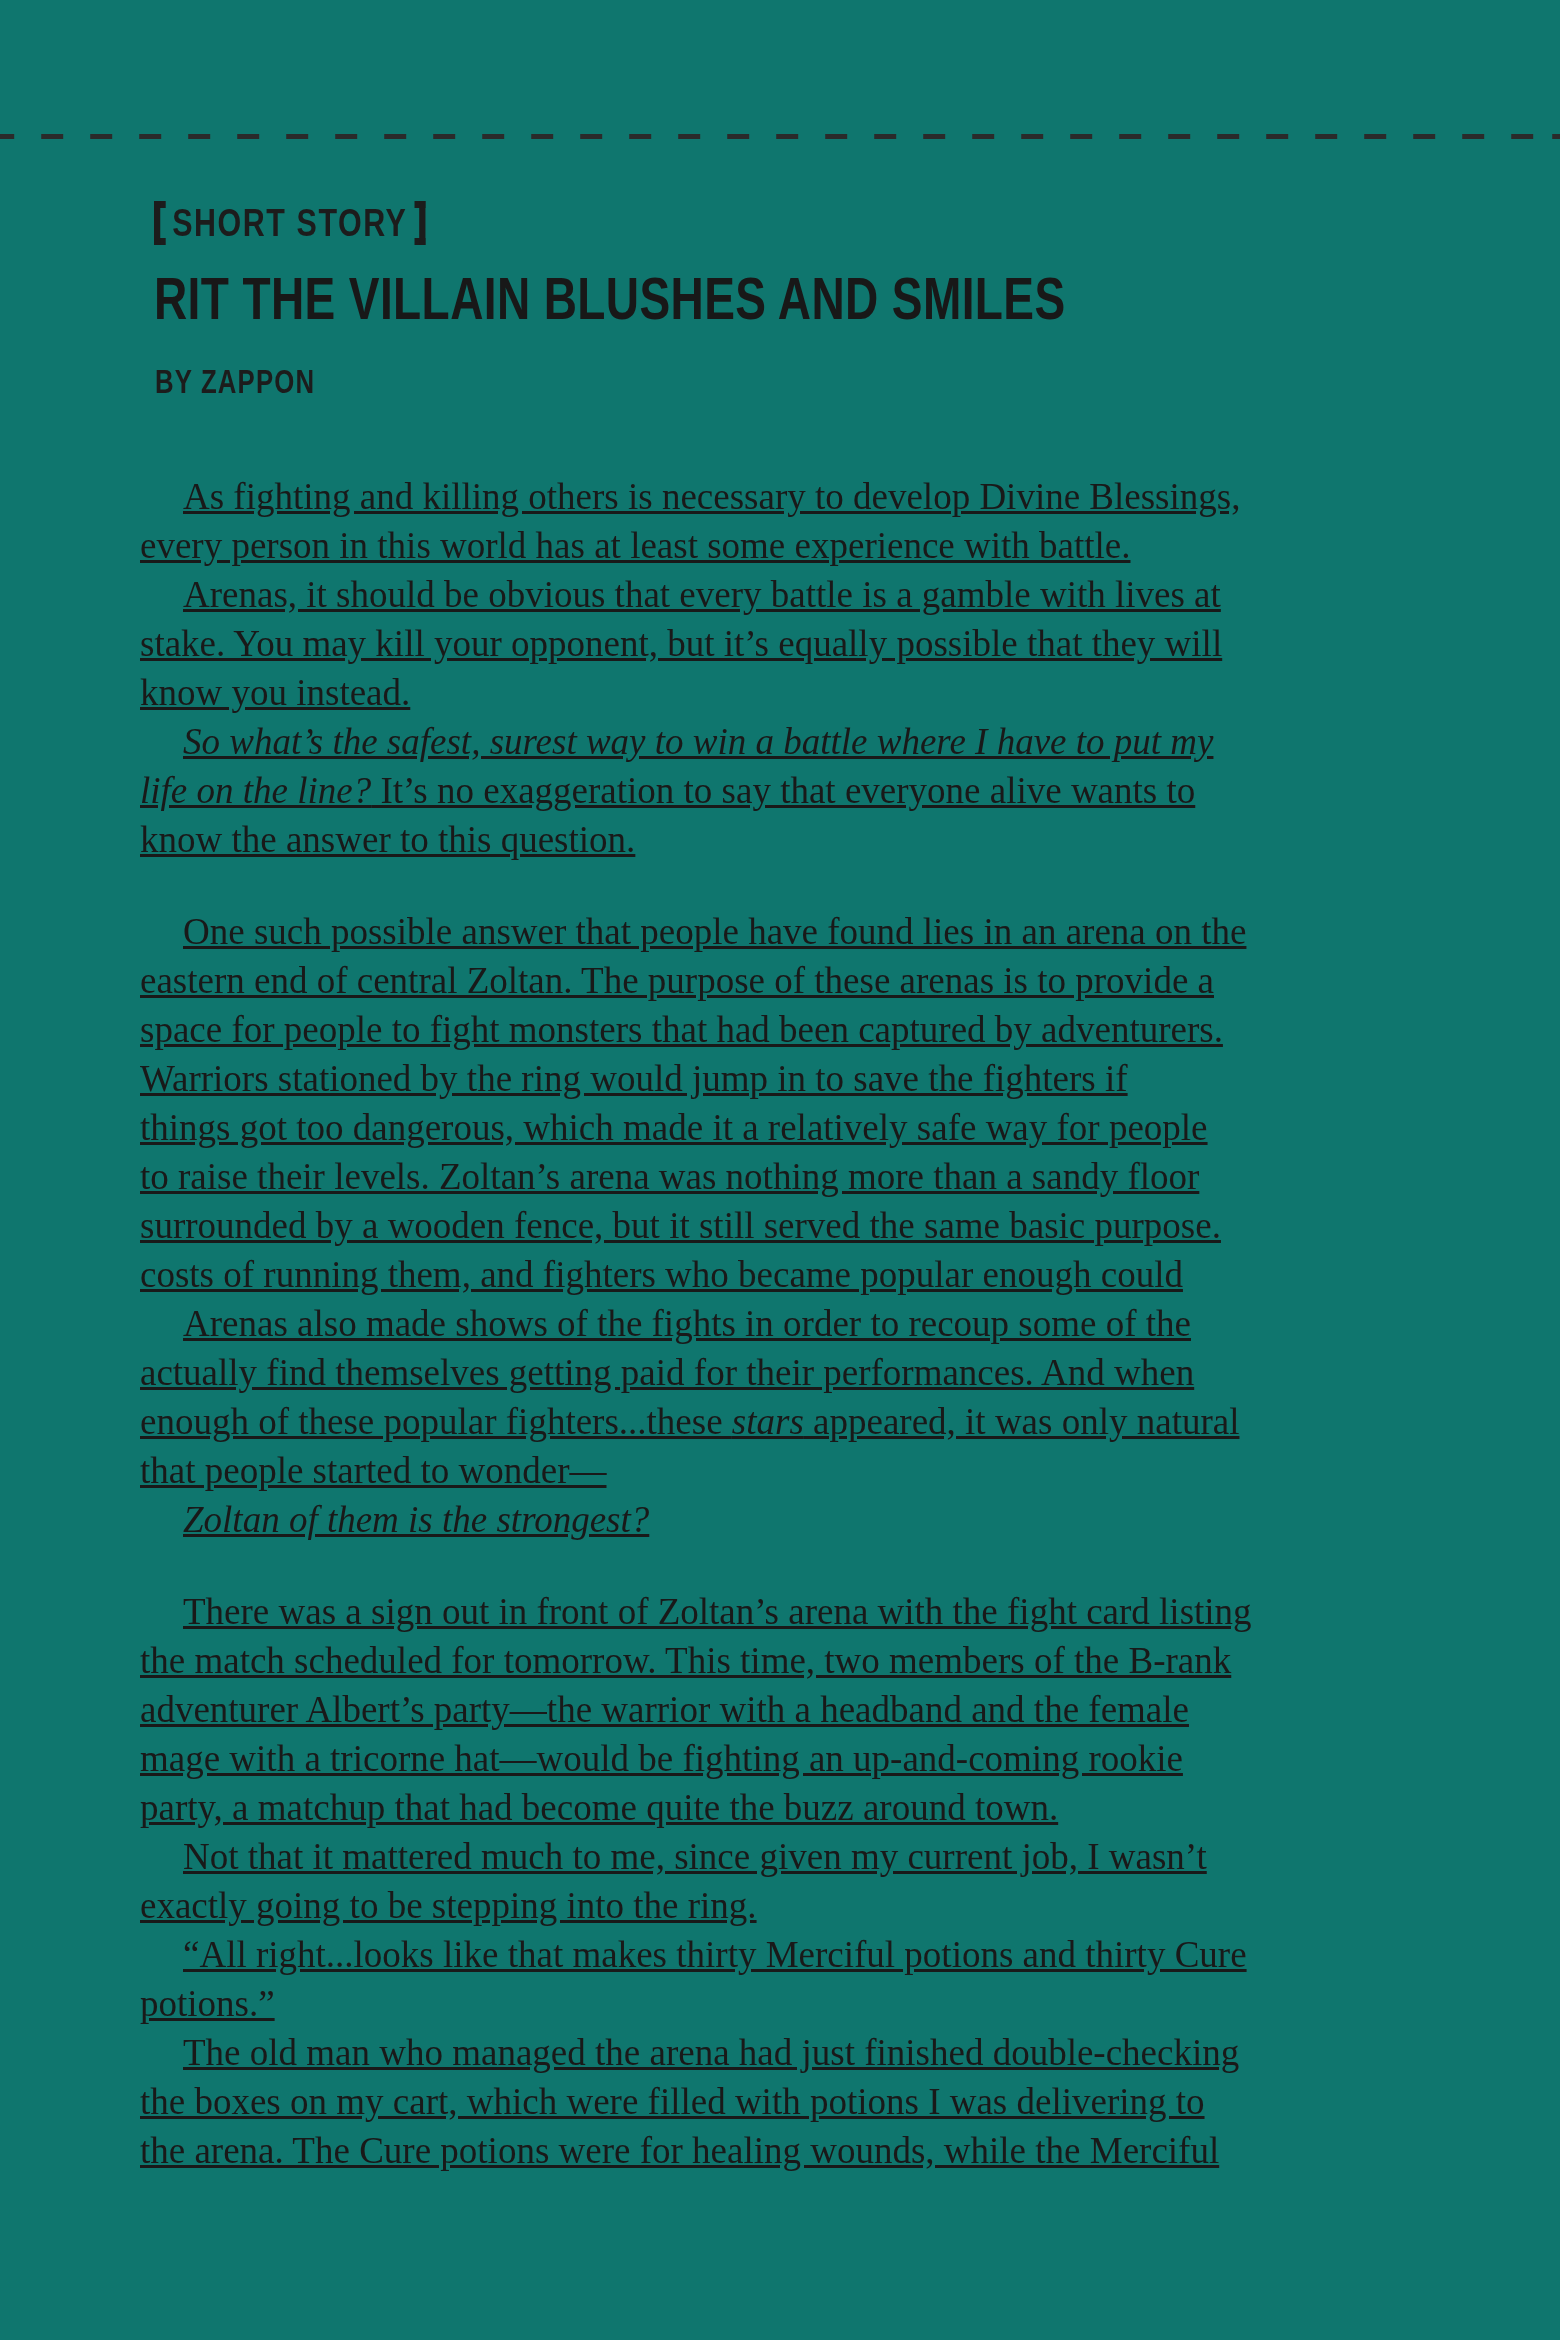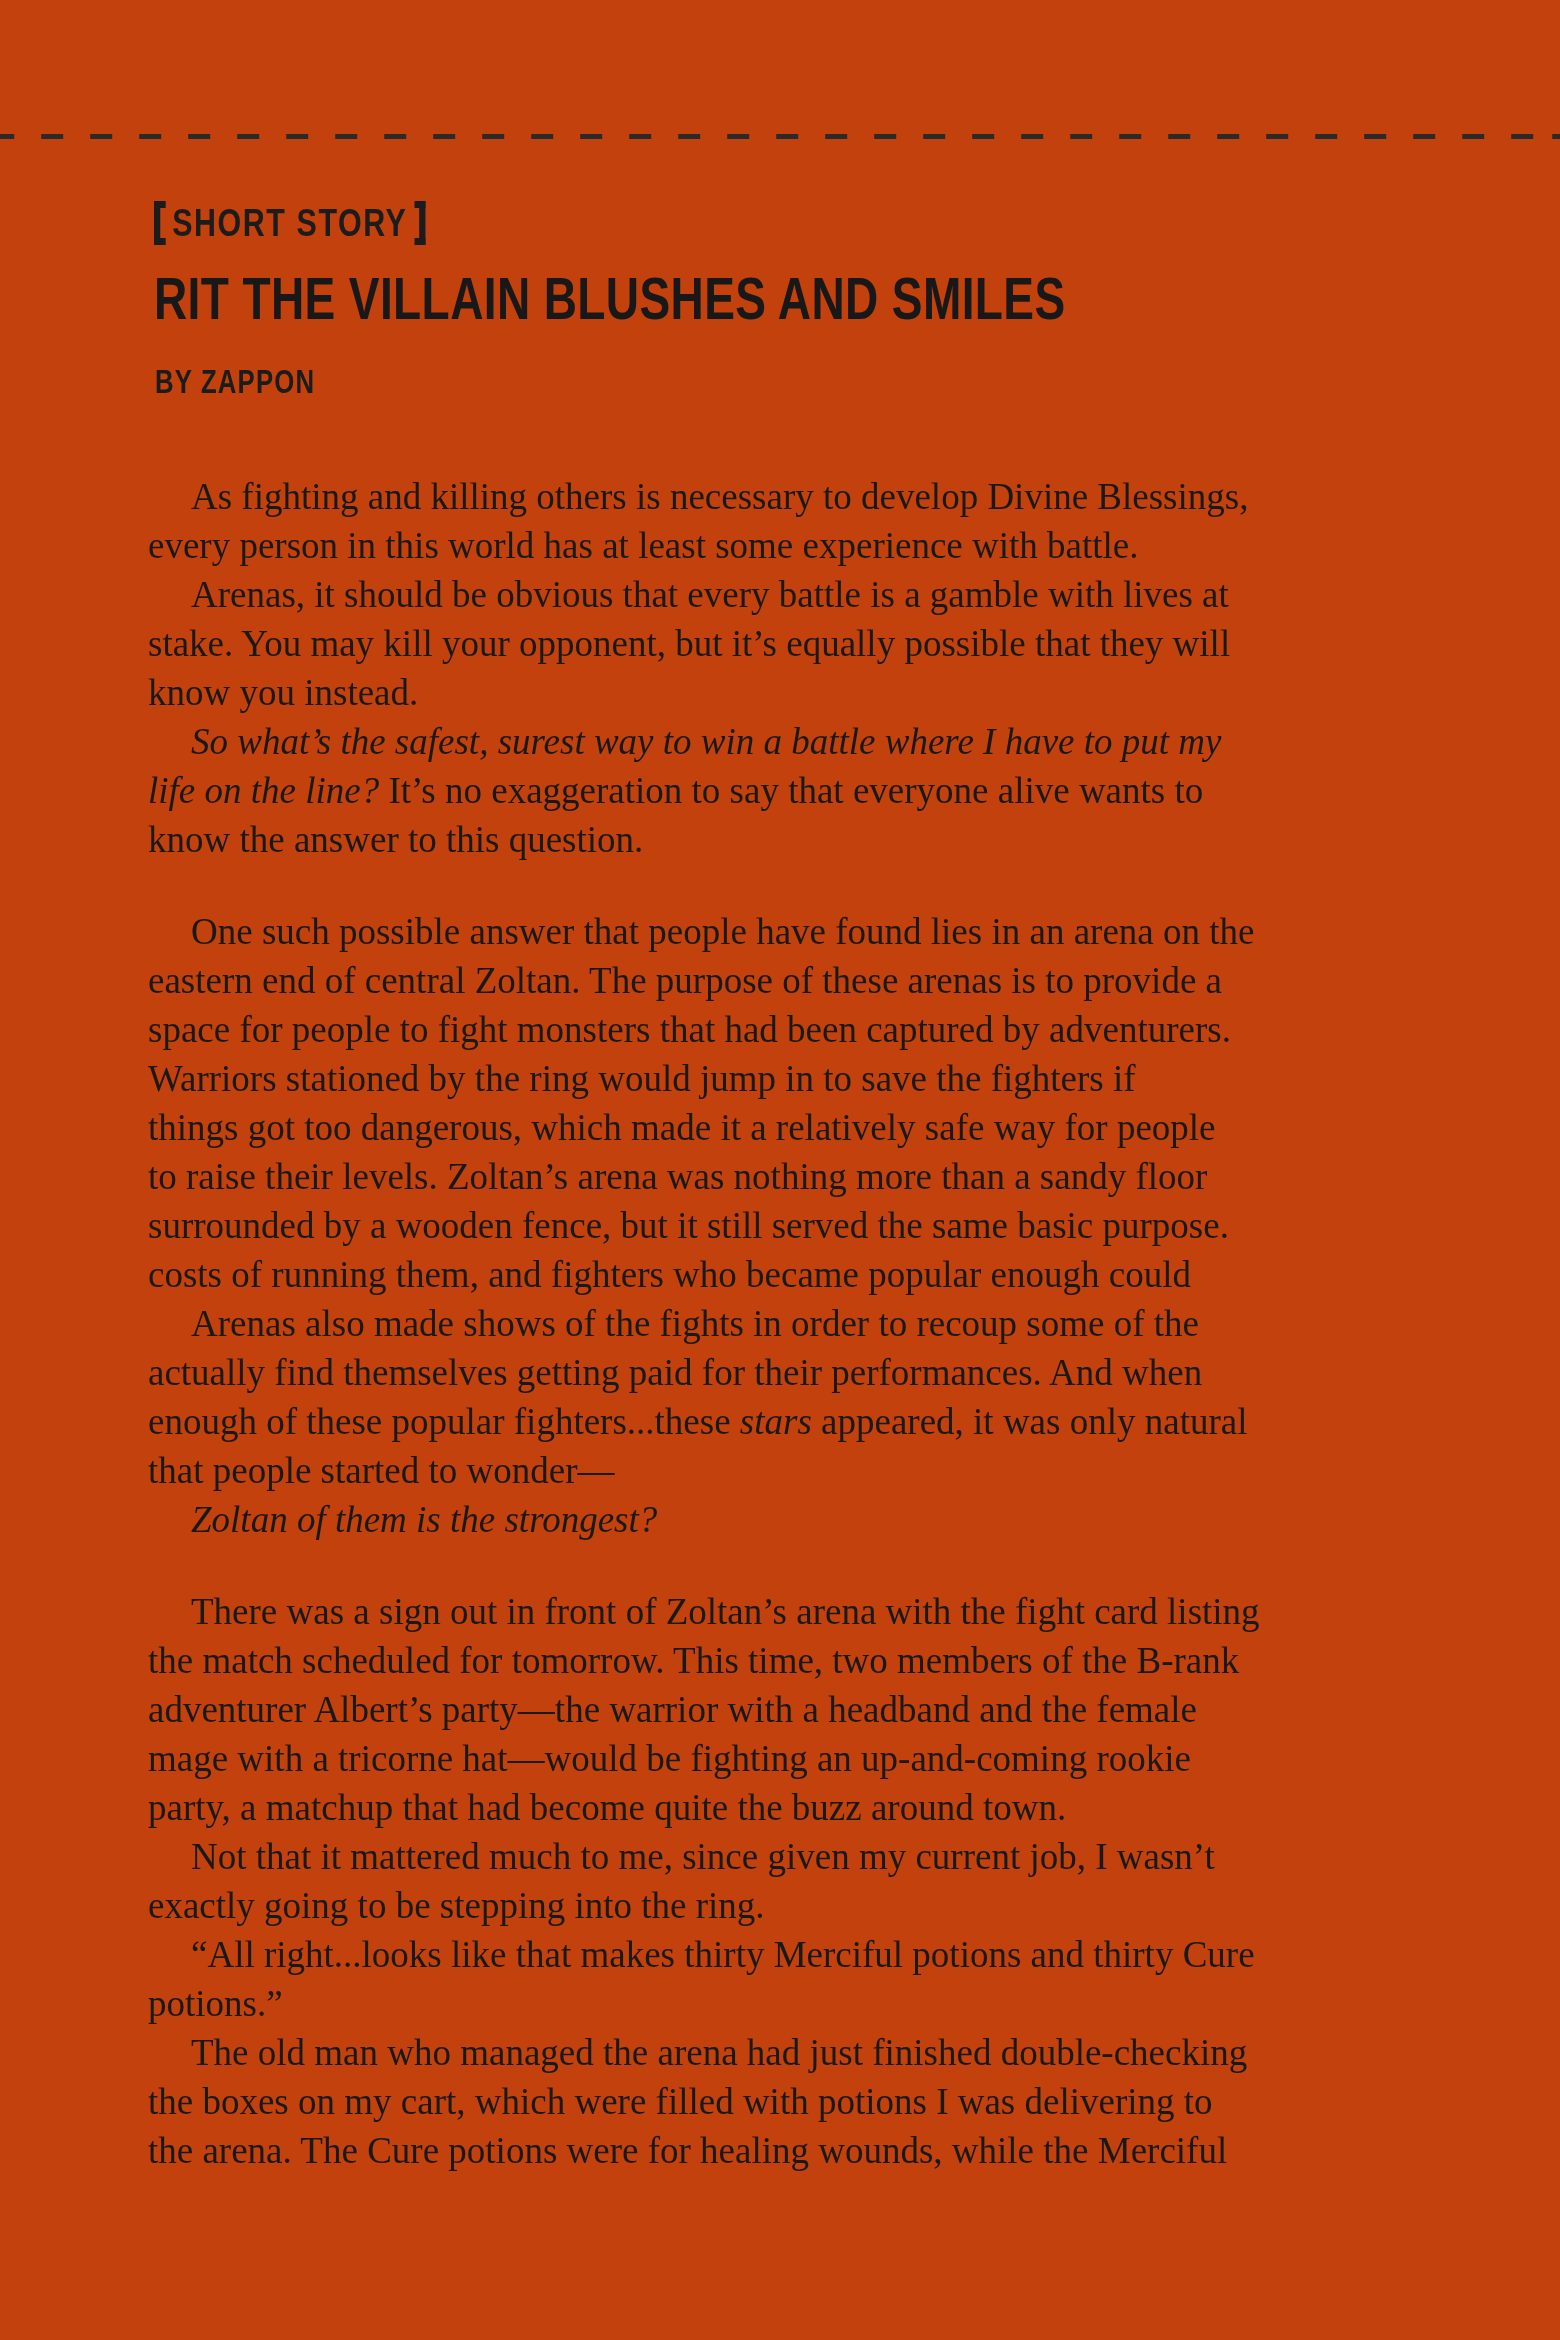--- a/index.html
+++ b/index.html
@@ -1,20 +1,20 @@
 <!DOCTYPE html>
 <html><head>
 <meta charset="utf-8">
 <style>
   html, body { margin: 0; padding: 0; background: #ffffff; }
   .page {
     position: relative;
     width: 1560px;
     height: 2341px;
-    background: #c2410c;
+    background: #0f766e;
     overflow: hidden;
     font-family: "Liberation Serif", serif;
     color: #1a1a1a;
   }
   .rule {
     position: absolute;
     left: 0;
     top: 134px;
     width: 1560px;
     height: 4.9px;
@@ -70,26 +70,27 @@
     font-size: 33px;
     line-height: 1.1;
     letter-spacing: 1.5px;
     color: #1c1c1c;
     white-space: nowrap;
     transform: scaleX(0.78);
     transform-origin: 0 50%;
   }
   .body {
     position: absolute;
-    left: 148px;
+    left: 140px;
     top: 472px;
     width: 1268px;
     font-size: 37px;
     line-height: 49px;
     color: #191919;
+    text-decoration: underline;
   }
   .line { white-space: nowrap; }
   .line.indent { padding-left: 43px; }
   .line.gap { margin-top: 43px; }
   .it { font-style: italic; }
 </style>
 </head>
 <body>
 
 <div class="page">

